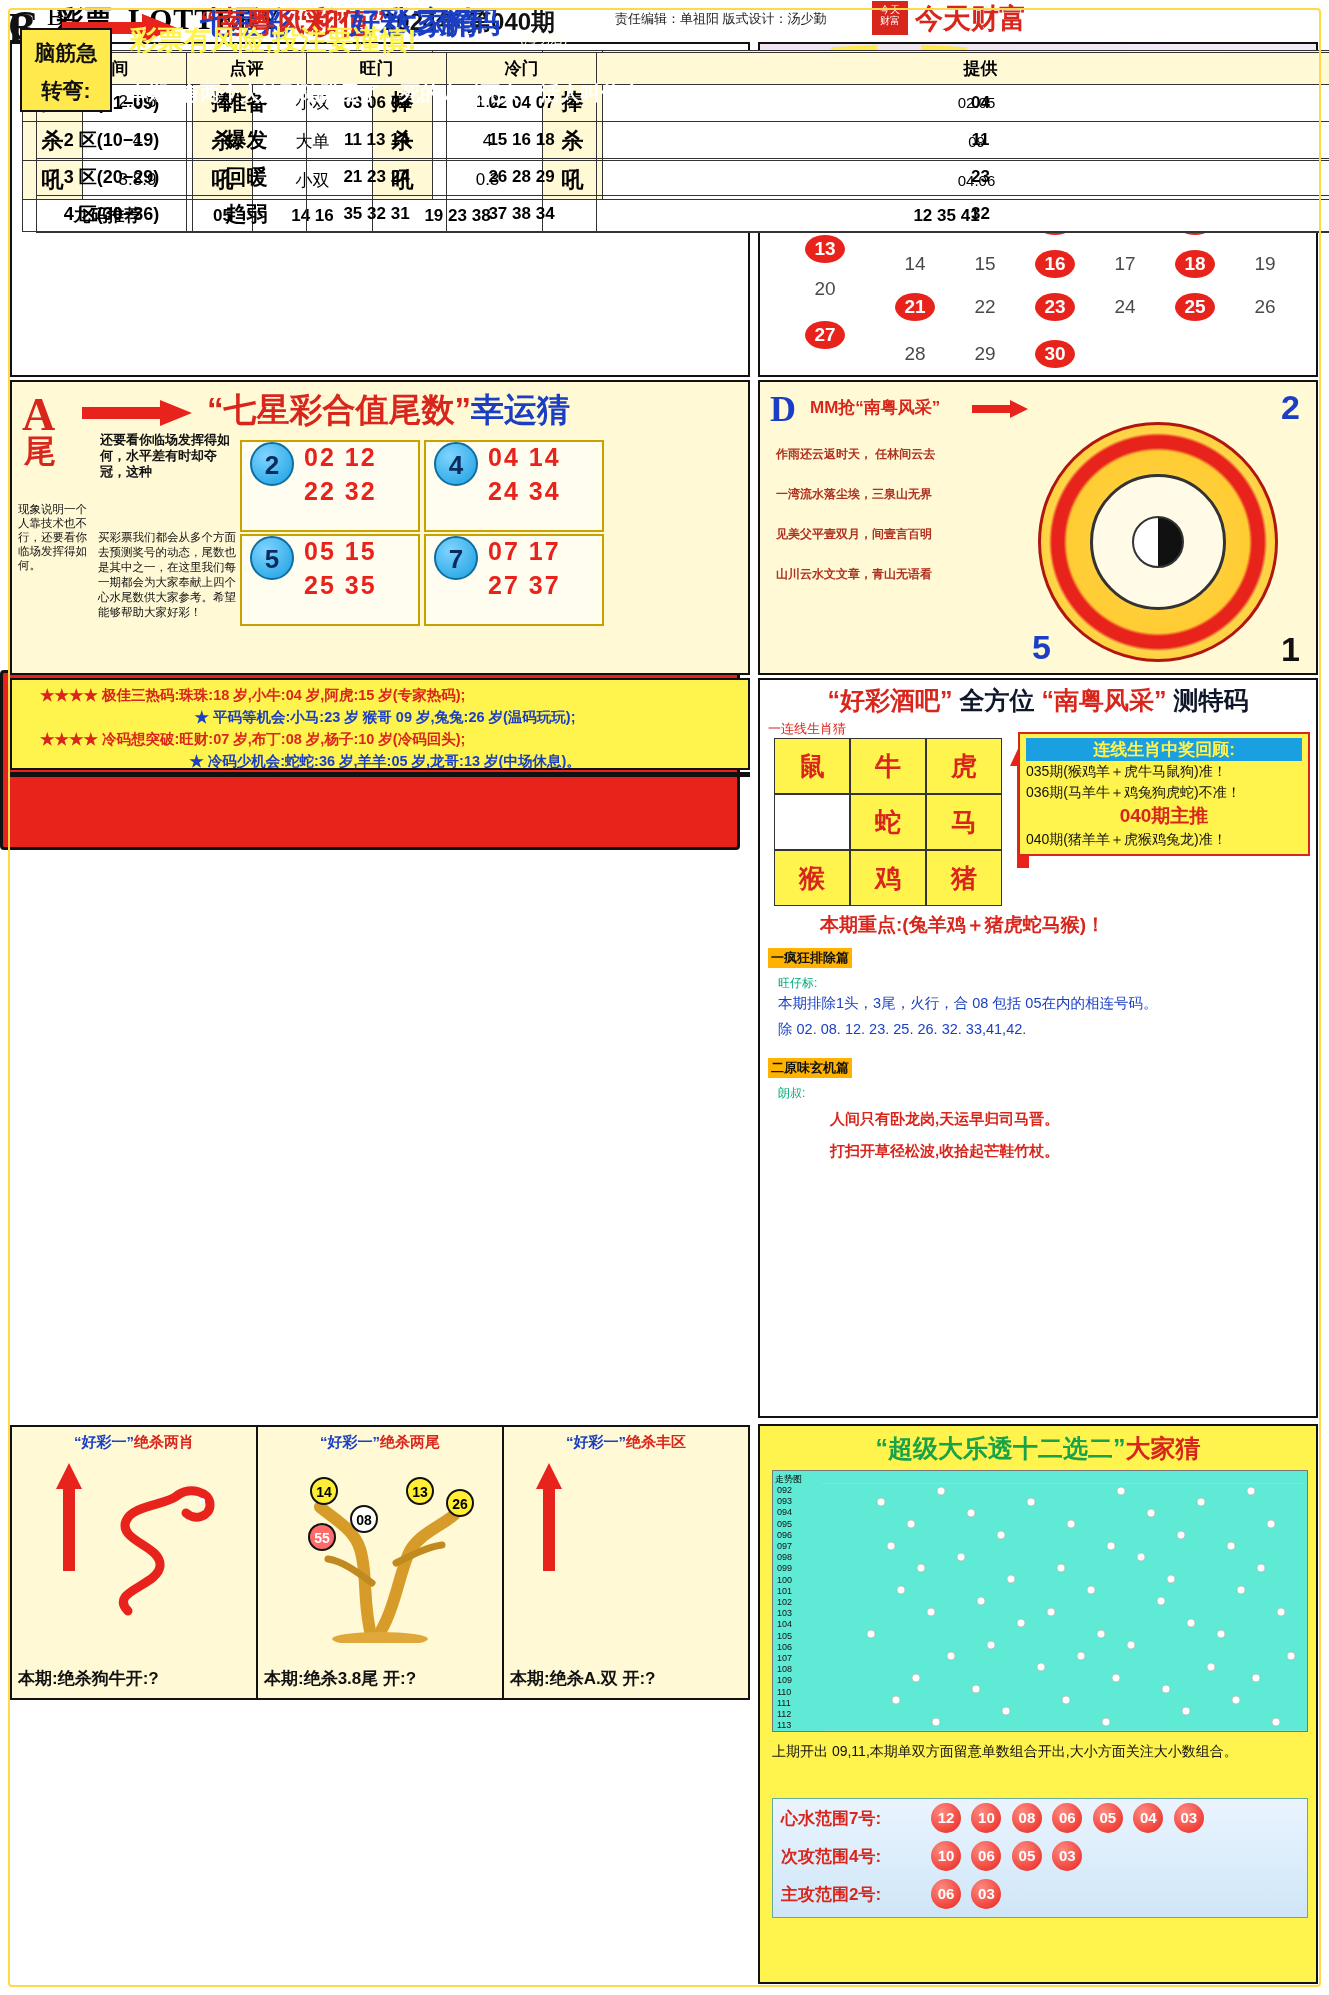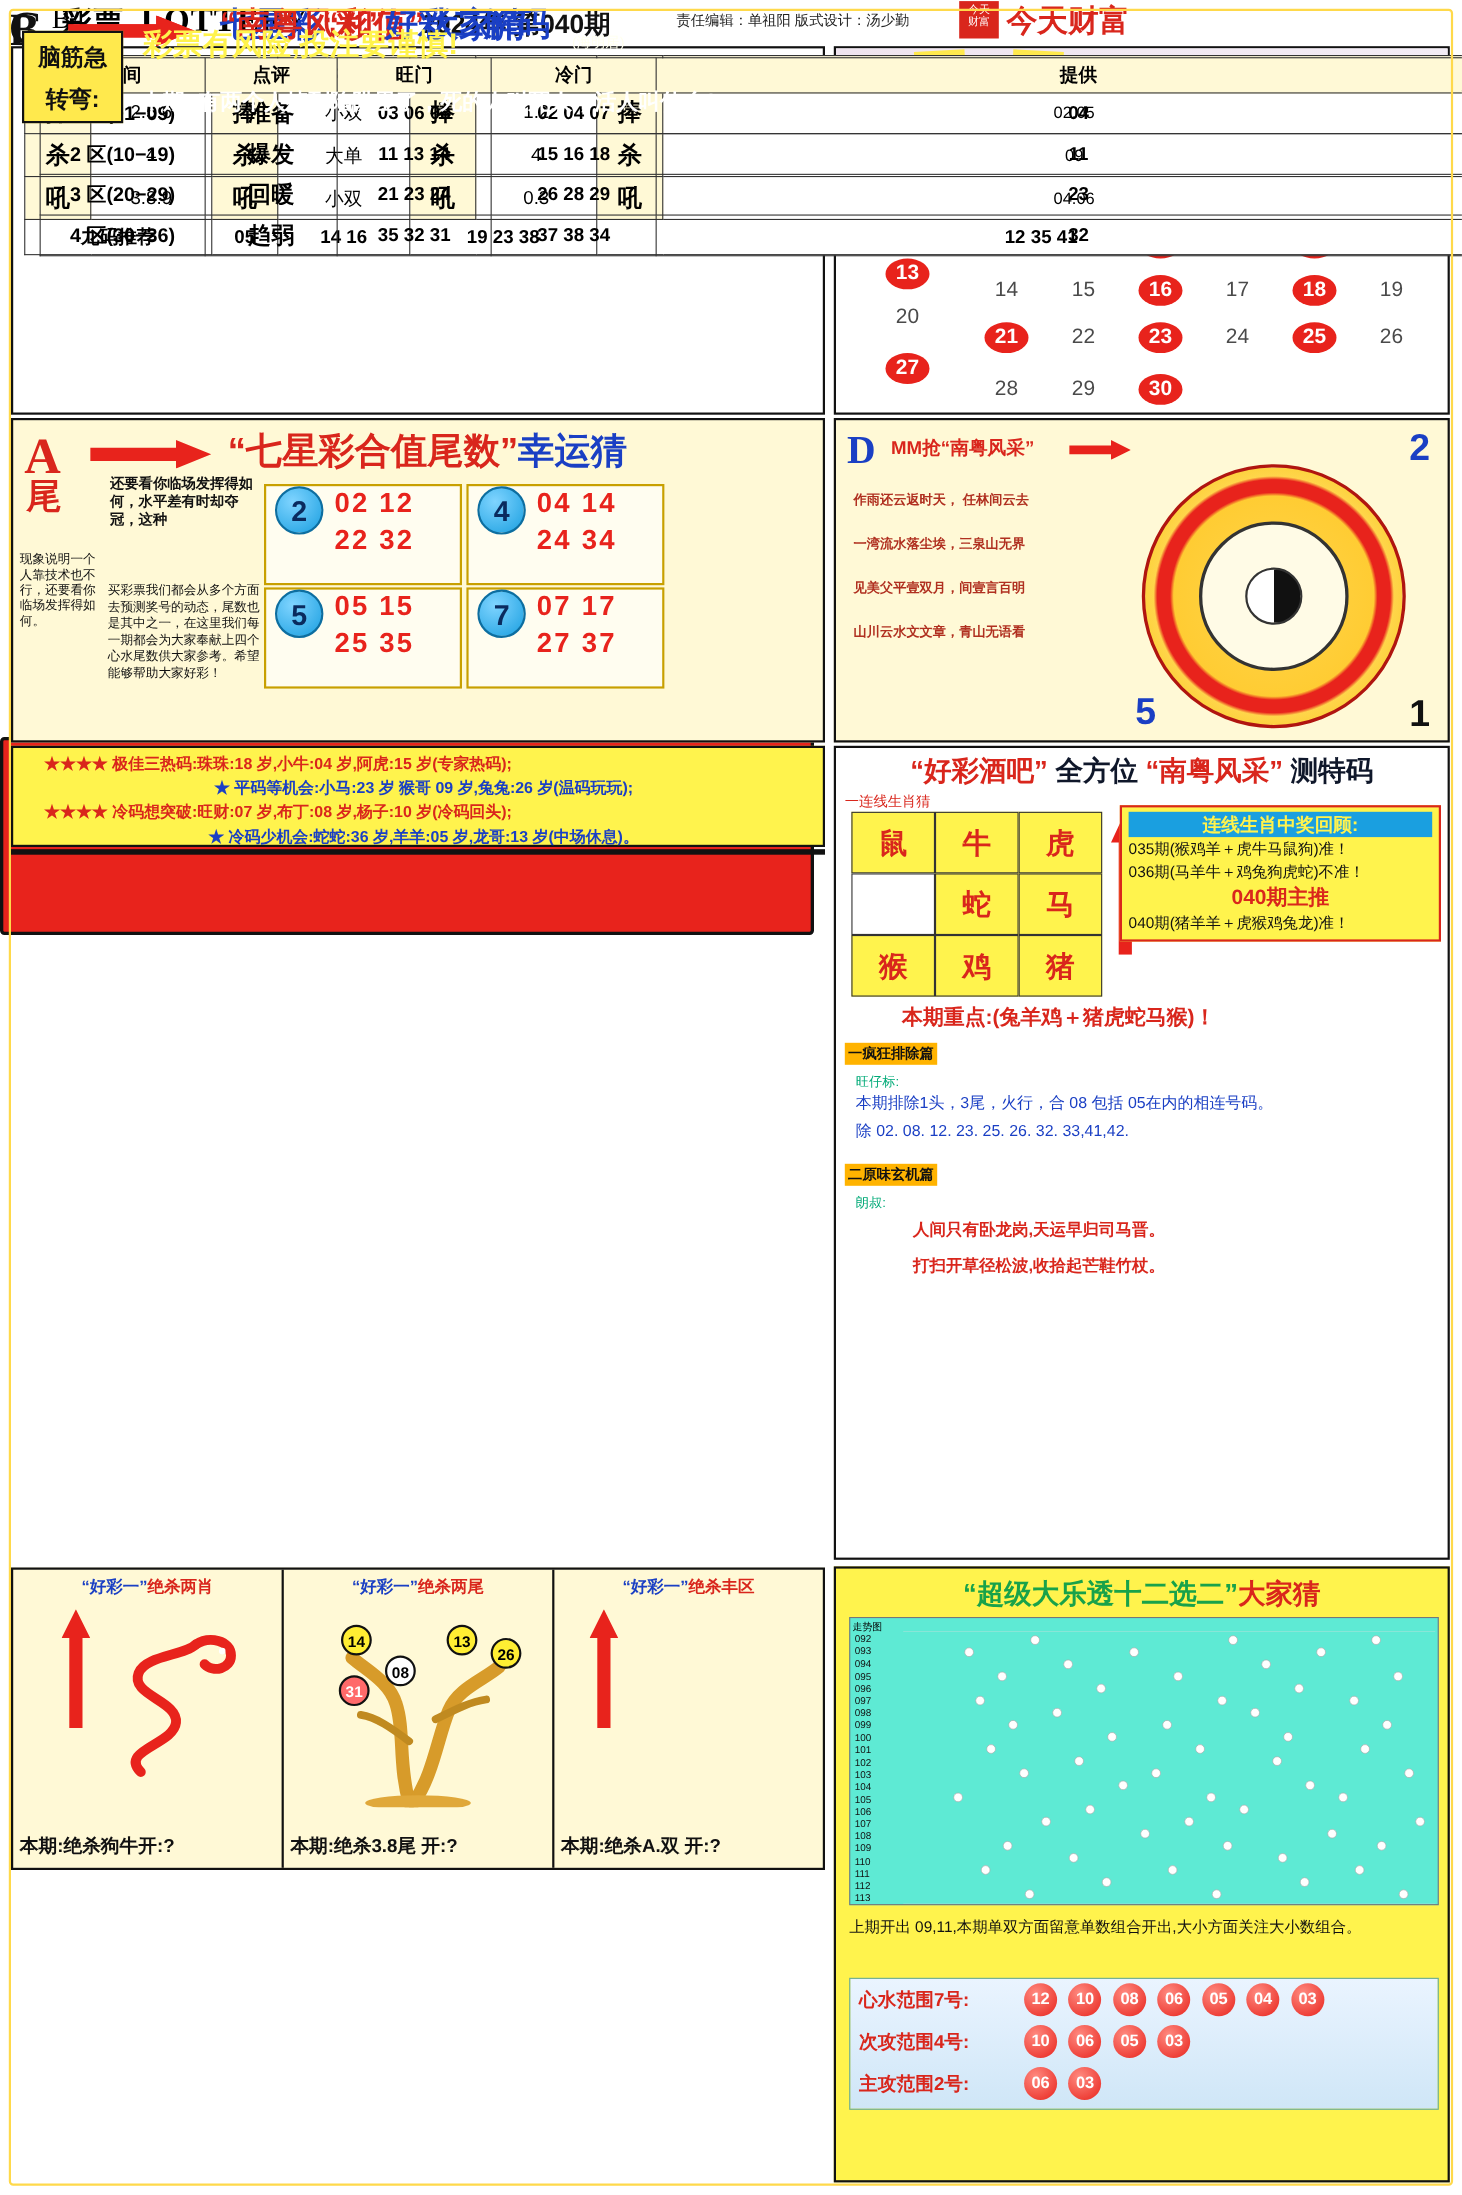--- a/index.html
+++ b/index.html
@@ -449,21 +449,21 @@
       <div style="position:absolute; left:148px; top:50px;">
         <span style="display:inline-block;width:28px;height:28px;border-radius:50%;background:#ffee33;border:2px solid #111;font-size:14px;font-weight:bold;text-align:center;line-height:26px;">13</span>
       </div>
       <div style="position:absolute; left:188px; top:62px;">
         <span style="display:inline-block;width:28px;height:28px;border-radius:50%;background:#ffee33;border:2px solid #111;font-size:14px;font-weight:bold;text-align:center;line-height:26px;">26</span>
       </div>
       <div style="position:absolute; left:92px; top:78px;">
         <span style="display:inline-block;width:28px;height:28px;border-radius:50%;background:#fff;border:2px solid #111;font-size:14px;font-weight:bold;text-align:center;line-height:26px;">08</span>
       </div>
       <div style="position:absolute; left:50px; top:96px;">
-        <span style="display:inline-block;width:28px;height:28px;border-radius:50%;background:#ff6a6a;border:2px solid #111;font-size:14px;font-weight:bold;text-align:center;line-height:26px;color:#fff;">31</span>
+        <span style="display:inline-block;width:28px;height:28px;border-radius:50%;background:#ff6a6a;border:2px solid #111;font-size:14px;font-weight:bold;text-align:center;line-height:26px;color:#fff;">55</span>
       </div>
       <div class="pp-foot">本期:绝杀3.8尾 开:?</div>
     </div>
 
     <div class="pp" style="left:492px; width:244px; border-right:none;">
       <div class="pp-title">
         <span class="q">“好彩一”</span><span>绝杀丰区</span>
       </div>
       <svg class="up-arrow" style="left:32px; top:36px; height:108px;" viewBox="0 0 26 108">
         <polygon points="13,0 26,26 19,26 19,108 7,108 7,26 0,26" fill="#e8231c"></polygon>

